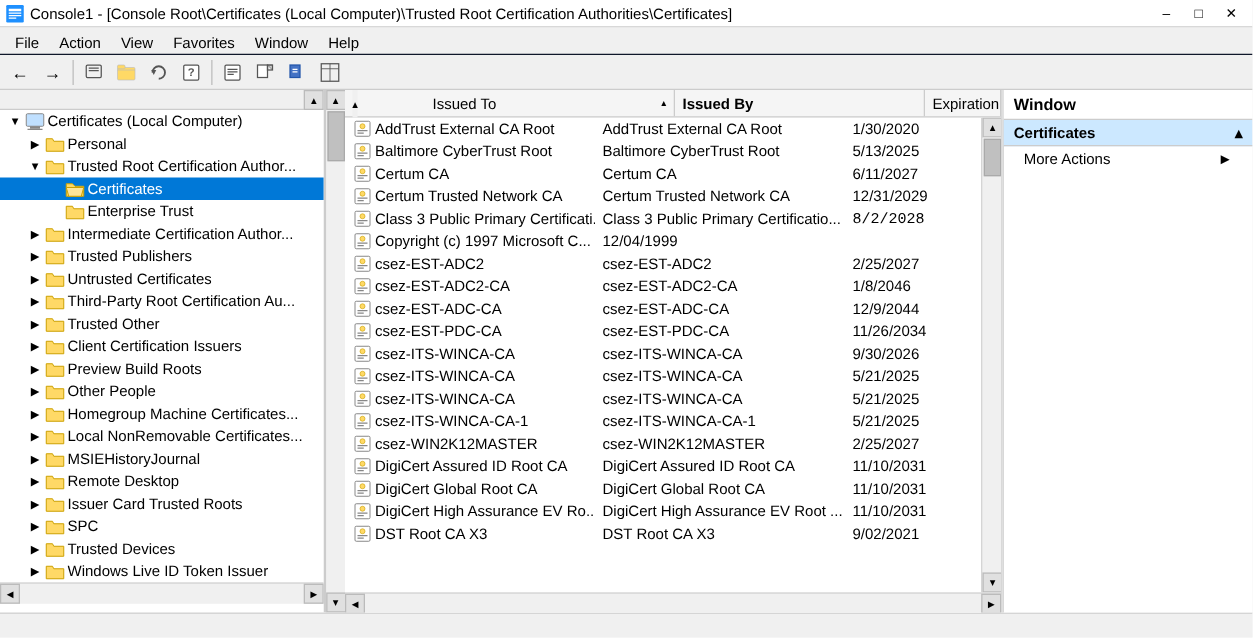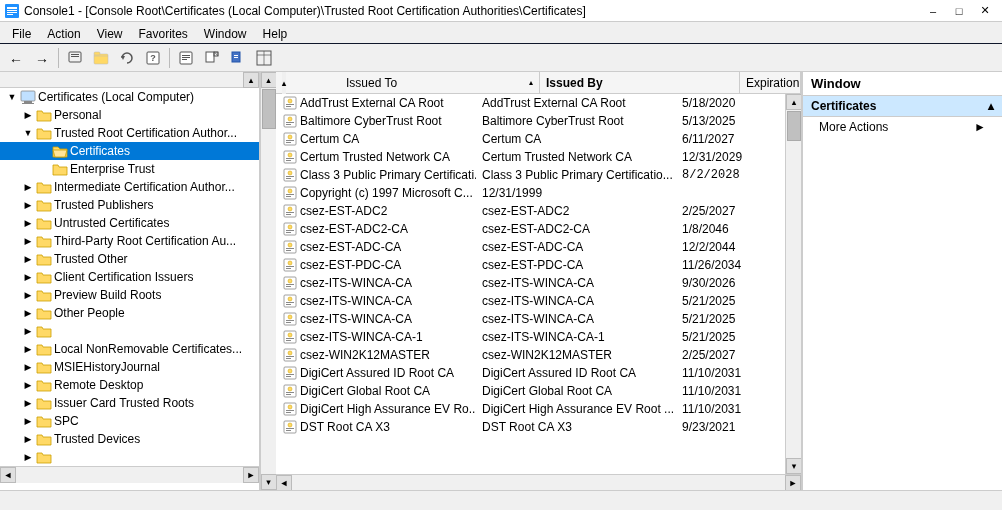--- a/index.html
+++ b/index.html
@@ -468,20 +468,21 @@
           <span class="tree-label">Other People</span>
         </div>
         <div class="tree-item">
           <span style="display:inline-block; width:20px;"></span>
           <span class="expand-btn">▶</span>
           <span class="folder-icon">
             <svg width="16" height="16" viewBox="0 0 16 16">
               <path d="M1 4 h5 l1 2 h8 v8 H1 Z" fill="#ffd966" stroke="#cca000" stroke-width="0.8"></path>
             </svg>
           </span>
+          <span class="tree-label">Homegroup Machine Certificates...</span>
         </div>
         <div class="tree-item">
           <span style="display:inline-block; width:20px;"></span>
           <span class="expand-btn">▶</span>
           <span class="folder-icon">
             <svg width="16" height="16" viewBox="0 0 16 16">
               <path d="M1 4 h5 l1 2 h8 v8 H1 Z" fill="#ffd966" stroke="#cca000" stroke-width="0.8"></path>
             </svg>
           </span>
           <span class="tree-label">Local NonRemovable Certificates...</span>
@@ -537,20 +538,21 @@
           <span class="tree-label">Trusted Devices</span>
         </div>
         <div class="tree-item">
           <span style="display:inline-block; width:20px;"></span>
           <span class="expand-btn">▶</span>
           <span class="folder-icon">
             <svg width="16" height="16" viewBox="0 0 16 16">
               <path d="M1 4 h5 l1 2 h8 v8 H1 Z" fill="#ffd966" stroke="#cca000" stroke-width="0.8"></path>
             </svg>
           </span>
+          <span class="tree-label">Windows Live ID Token Issuer</span>
         </div>
         <div class="scrollbar-area">
     <button class="scrollbar-btn">◄</button>
     <div class="scrollbar-track"></div>
     <button class="scrollbar-btn">►</button>
   </div>
       </div>
     <div class="scrollbar-v">
       <button class="scrollbar-v-btn">▴</button>
       <div class="scrollbar-v-track">
@@ -586,21 +588,21 @@
           <svg width="14" height="14" viewBox="0 0 14 14">
             <rect x="1" y="1" width="12" height="12" rx="1" fill="white" stroke="#888" stroke-width="0.8"></rect>
             <circle cx="7" cy="5" r="2" fill="#ffd966" stroke="#cca000" stroke-width="0.5"></circle>
             <rect x="3" y="8" width="8" height="1" fill="#888"></rect>
             <rect x="3" y="10" width="5" height="1" fill="#888"></rect>
           </svg>
         </span>
         AddTrust External CA Root
       </div>
       <div class="cert-cell" style="width:200px;">AddTrust External CA Root</div>
-      <div class="cert-cell" style="flex:1;">5/18/2020</div>
+      <div class="cert-cell" style="flex:1;">1/30/2020</div>
     </div>
           <div class="cert-row">
       <div class="cert-cell" style="width:200px;">
         <span class="cert-icon">
           <svg width="14" height="14" viewBox="0 0 14 14">
             <rect x="1" y="1" width="12" height="12" rx="1" fill="white" stroke="#888" stroke-width="0.8"></rect>
             <circle cx="7" cy="5" r="2" fill="#ffd966" stroke="#cca000" stroke-width="0.5"></circle>
             <rect x="3" y="8" width="8" height="1" fill="#888"></rect>
             <rect x="3" y="10" width="5" height="1" fill="#888"></rect>
           </svg>
@@ -660,21 +662,21 @@
         <span class="cert-icon">
           <svg width="14" height="14" viewBox="0 0 14 14">
             <rect x="1" y="1" width="12" height="12" rx="1" fill="white" stroke="#888" stroke-width="0.8"></rect>
             <circle cx="7" cy="5" r="2" fill="#ffd966" stroke="#cca000" stroke-width="0.5"></circle>
             <rect x="3" y="8" width="8" height="1" fill="#888"></rect>
             <rect x="3" y="10" width="5" height="1" fill="#888"></rect>
           </svg>
         </span>
         Copyright (c) 1997 Microsoft C...
       </div>
-      <div class="cert-cell" style="flex:1;">12/31/1999</div>
+      <div class="cert-cell" style="flex:1;">12/04/1999</div>
     </div>
           <div class="cert-row">
       <div class="cert-cell" style="width:200px;">
         <span class="cert-icon">
           <svg width="14" height="14" viewBox="0 0 14 14">
             <rect x="1" y="1" width="12" height="12" rx="1" fill="white" stroke="#888" stroke-width="0.8"></rect>
             <circle cx="7" cy="5" r="2" fill="#ffd966" stroke="#cca000" stroke-width="0.5"></circle>
             <rect x="3" y="8" width="8" height="1" fill="#888"></rect>
             <rect x="3" y="10" width="5" height="1" fill="#888"></rect>
           </svg>
@@ -705,21 +707,21 @@
           <svg width="14" height="14" viewBox="0 0 14 14">
             <rect x="1" y="1" width="12" height="12" rx="1" fill="white" stroke="#888" stroke-width="0.8"></rect>
             <circle cx="7" cy="5" r="2" fill="#ffd966" stroke="#cca000" stroke-width="0.5"></circle>
             <rect x="3" y="8" width="8" height="1" fill="#888"></rect>
             <rect x="3" y="10" width="5" height="1" fill="#888"></rect>
           </svg>
         </span>
         csez-EST-ADC-CA
       </div>
       <div class="cert-cell" style="width:200px;">csez-EST-ADC-CA</div>
-      <div class="cert-cell" style="flex:1;">12/2/2044</div>
+      <div class="cert-cell" style="flex:1;">12/9/2044</div>
     </div>
           <div class="cert-row">
       <div class="cert-cell" style="width:200px;">
         <span class="cert-icon">
           <svg width="14" height="14" viewBox="0 0 14 14">
             <rect x="1" y="1" width="12" height="12" rx="1" fill="white" stroke="#888" stroke-width="0.8"></rect>
             <circle cx="7" cy="5" r="2" fill="#ffd966" stroke="#cca000" stroke-width="0.5"></circle>
             <rect x="3" y="8" width="8" height="1" fill="#888"></rect>
             <rect x="3" y="10" width="5" height="1" fill="#888"></rect>
           </svg>
@@ -855,21 +857,21 @@
           <svg width="14" height="14" viewBox="0 0 14 14">
             <rect x="1" y="1" width="12" height="12" rx="1" fill="white" stroke="#888" stroke-width="0.8"></rect>
             <circle cx="7" cy="5" r="2" fill="#ffd966" stroke="#cca000" stroke-width="0.5"></circle>
             <rect x="3" y="8" width="8" height="1" fill="#888"></rect>
             <rect x="3" y="10" width="5" height="1" fill="#888"></rect>
           </svg>
         </span>
         DST Root CA X3
       </div>
       <div class="cert-cell" style="width:200px;">DST Root CA X3</div>
-      <div class="cert-cell" style="flex:1;">9/23/2021</div>
+      <div class="cert-cell" style="flex:1;">9/02/2021</div>
     </div>
         </div>
       <div class="cert-scrollbar-v">
         <button class="scrollbar-v-btn">▴</button>
         <div class="scrollbar-v-track" style="flex:1; width:16px; background:#f0f0f0;">
           <div style="width:14px; height:30px; background:#c0c0c0; border:1px solid #aaa; margin:1px;"></div>
         </div>
         <button class="scrollbar-v-btn">▾</button>
       </div>
     </div>

